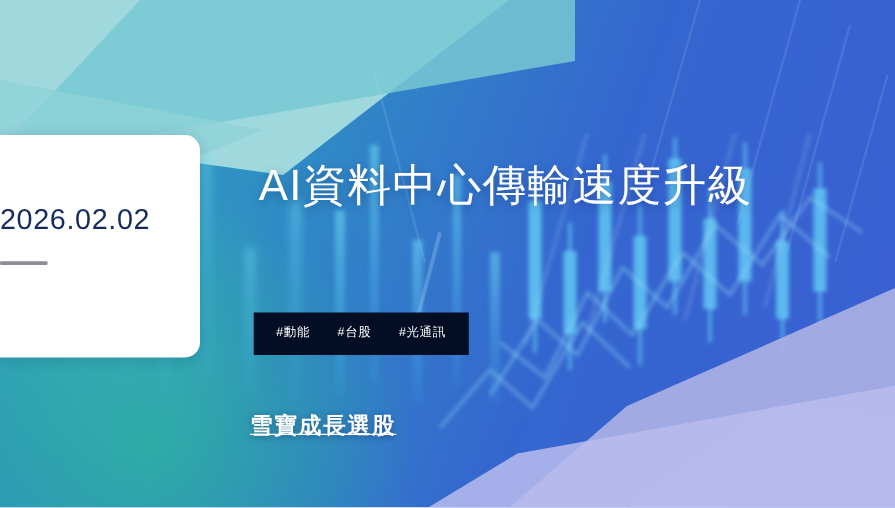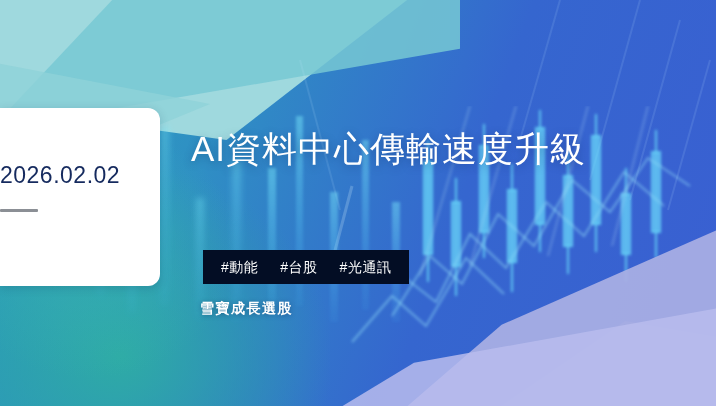--- a/index.html
+++ b/index.html
@@ -131,21 +131,21 @@
     color: #15295c;
     font-size: 27px;
     font-weight: 700;
     letter-spacing: 1px;
     line-height: 1;
   }
 
   
   .headline {
     position: absolute;
-    left: 191px; top: 124px;
+    left: 207px; top: 124px;
     color: #ffffff;
     font-size: 35px;
     font-weight: 400;
     line-height: 1.42;
     letter-spacing: 1px;
     text-shadow: 0 2px 8px rgba(14,40,92,.35);
     white-space: nowrap;
   }
   .headline-line { display: block; }
 
@@ -155,34 +155,35 @@
     left: 203px; top: 250px;
     height: 34px;
     background: #030d24;
     display: flex;
     align-items: center;
     padding: 0 18px;
     gap: 22px;
   }
   .tag-item {
     color: #ffffff;
-    font-size: 14px;
+    font-size: 10px;
     letter-spacing: .5px;
     line-height: 1;
   }
 
   
   .brand {
     position: absolute;
-    left: 200px; top: 300px;
+    left: 200px; top: 328px;
     color: #ffffff;
-    font-size: 14px;
+    font-size: 18px;
     font-weight: 700;
     letter-spacing: 1.5px;
     text-shadow: 0 1px 5px rgba(10,30,80,.4);
+    text-decoration: underline;
   }
 </style>
 </head>
 <body>
 
 <div class="banner">
 
   <div class="bg-layer">
     <div class="wedge-tl-light"></div>
     <div class="wedge-tl-mid"></div>

